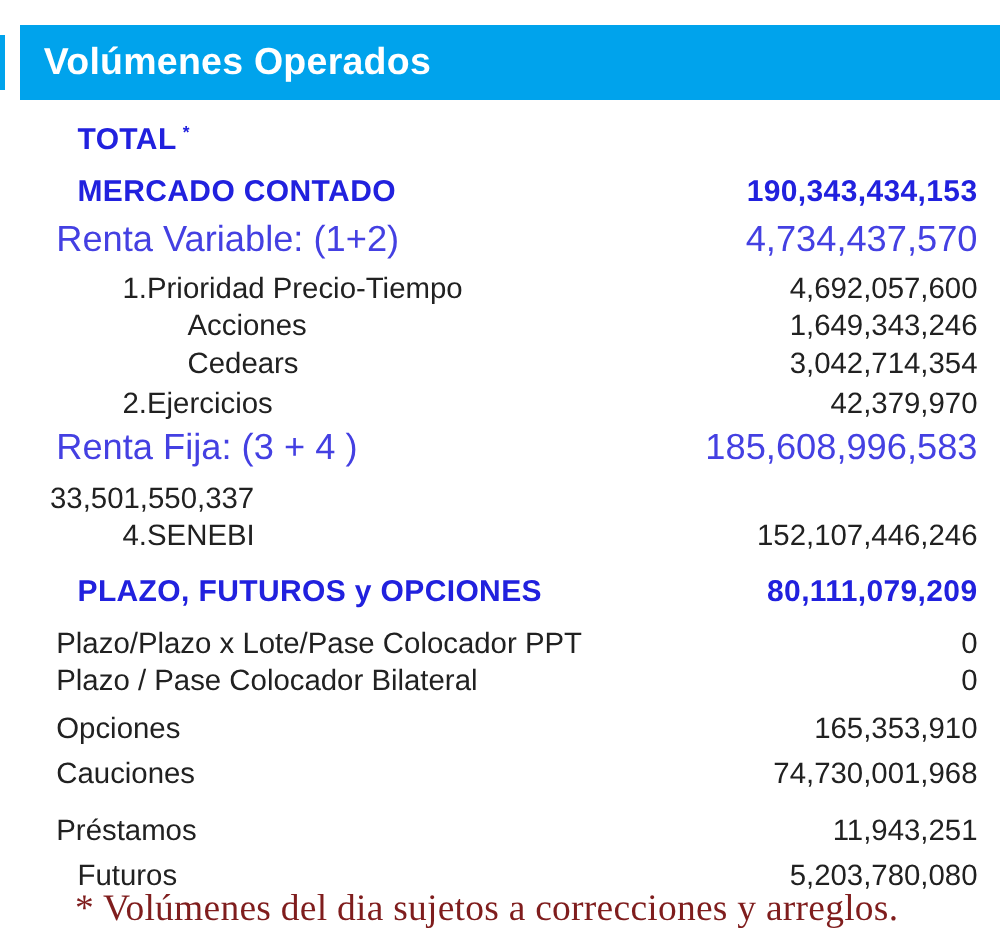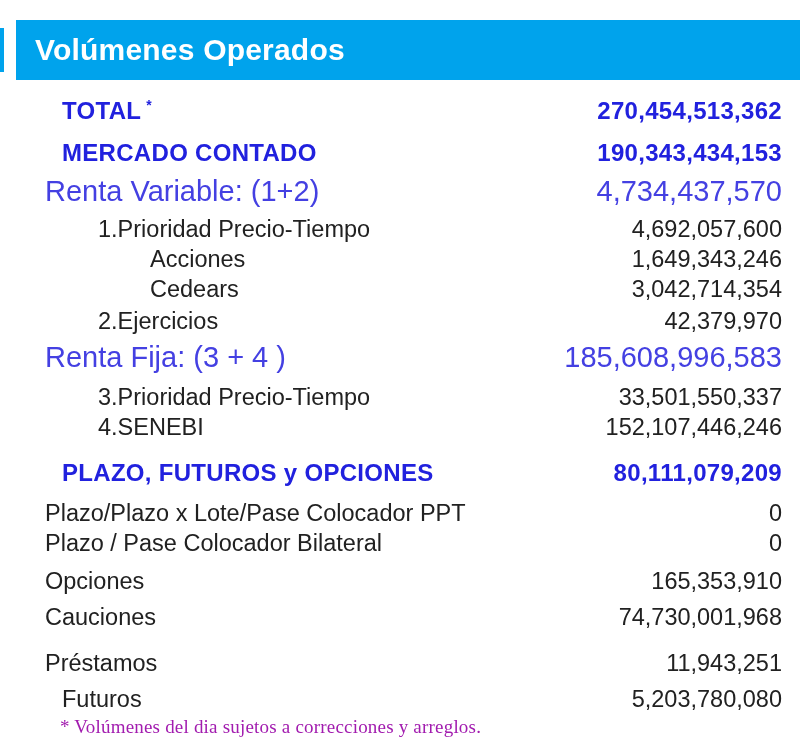--- a/index.html
+++ b/index.html
@@ -87,40 +87,39 @@
   
   .indent-0 .label { padding-left: 5px; }
   .indent-1 .label { padding-left: 22px; }
   .indent-2 .label { padding-left: 58px; }
   .indent-3 .label { padding-left: 110px; }
   .footnote {
     position: absolute;
     left: 60px;
     top: 712px;
     font-family: "Liberation Serif", "DejaVu Serif", serif;
-    font-size: 19px;
+    font-size: 30px;
     line-height: 30px;
-    color: #a21caf;
+    color: #7f1d1d;
     letter-spacing: 0.2px;
   }
 </style>
 </head>
 <body>
 
 <div class="page">
   <div class="left-sliver"></div>
 
   <div class="header-bar">
     <span class="title">Volúmenes Operados</span>
   </div>
 
   <div class="rows" id="rows">
   <div class="row style-bold-blue indent-1" style="margin-top: 10px;">
     <span class="label">TOTAL<sup>*</sup></span>
-    <span class="value">270,454,513,362</span>
   </div>
 
   <div class="row style-bold-blue indent-1" style="margin-top: 12px;">
     <span class="label">MERCADO CONTADO</span>
     <span class="value">190,343,434,153</span>
   </div>
 
   <div class="row style-medium-blue indent-0" style="margin-top: 8px;">
     <span class="label">Renta Variable: (1+2)</span>
     <span class="value">4,734,437,570</span>
@@ -145,21 +144,20 @@
     <span class="label">2.Ejercicios</span>
     <span class="value">42,379,970</span>
   </div>
 
   <div class="row style-medium-blue indent-0" style="margin-top: 6px;">
     <span class="label">Renta Fija: (3 + 4 )</span>
     <span class="value">185,608,996,583</span>
   </div>
 
   <div class="row style-dark indent-2" style="margin-top: 10px;">
-    <span class="label">3.Prioridad Precio-Tiempo</span>
     <span class="value">33,501,550,337</span>
   </div>
 
   <div class="row style-dark indent-2" style="margin-top: 0px; gap: 21px;">
     <span class="label">4.SENEBI</span>
     <span class="value">152,107,446,246</span>
   </div>
 
   <div class="row style-bold-blue indent-1" style="margin-top: 16px;">
     <span class="label">PLAZO, FUTUROS y OPCIONES</span>

